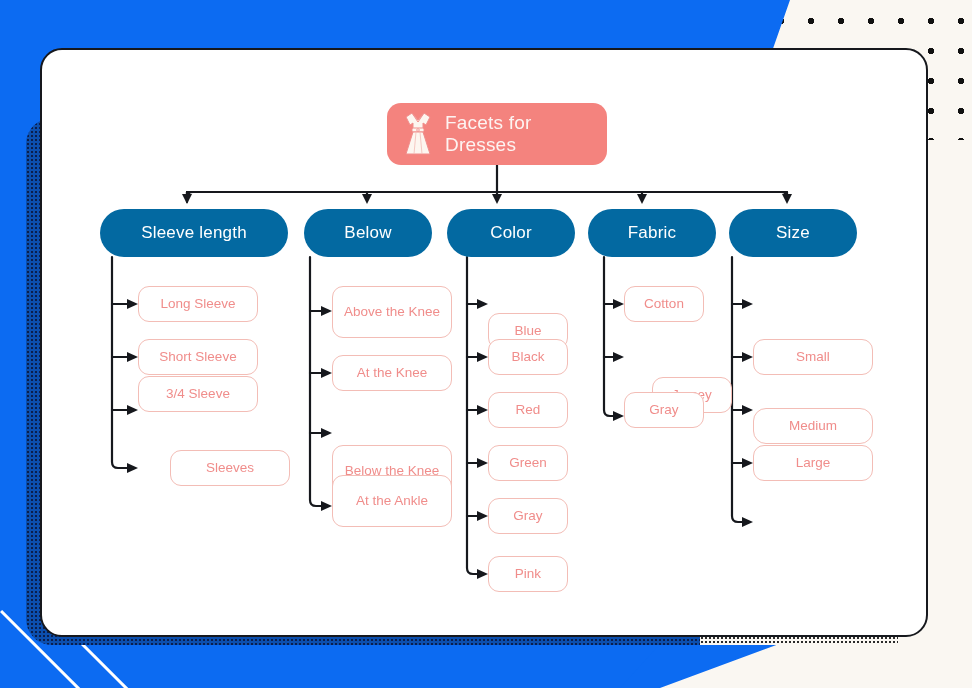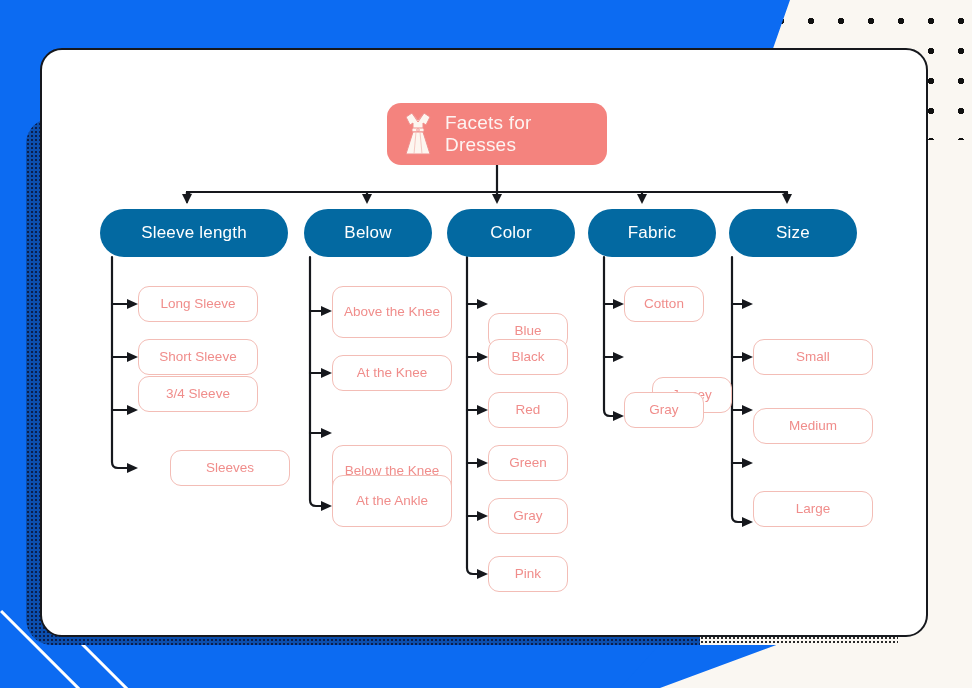--- a/index.html
+++ b/index.html
@@ -295,17 +295,17 @@
       <div class="leaf" style="left:446px; top:395px; width:80px; height:36px;">Green</div>
       <div class="leaf" style="left:446px; top:448px; width:80px; height:36px;">Gray</div>
       <div class="leaf" style="left:446px; top:506px; width:80px; height:36px;">Pink</div>
 
       <div class="leaf" style="left:582px; top:236px; width:80px; height:36px;">Cotton</div>
       <div class="leaf" style="left:610px; top:289px; width:80px; height:36px;margin-top:38px;">Jersey</div>
       <div class="leaf" style="left:582px; top:342px; width:80px; height:36px;">Gray</div>
 
       <div class="leaf" style="left:711px; top:289px; width:120px; height:36px;">Small</div>
       <div class="leaf" style="left:711px; top:358px; width:120px; height:36px;border-radius:13px;">Medium</div>
-      <div class="leaf" style="left:711px; top:395px; width:120px; height:36px;margin-top:46px;">Large</div>
+      <div class="leaf" style="left:711px; top:395px; width:120px; height:36px;">Large</div>
 
     </div>
   </div>
 </div>
 
 </body></html>

